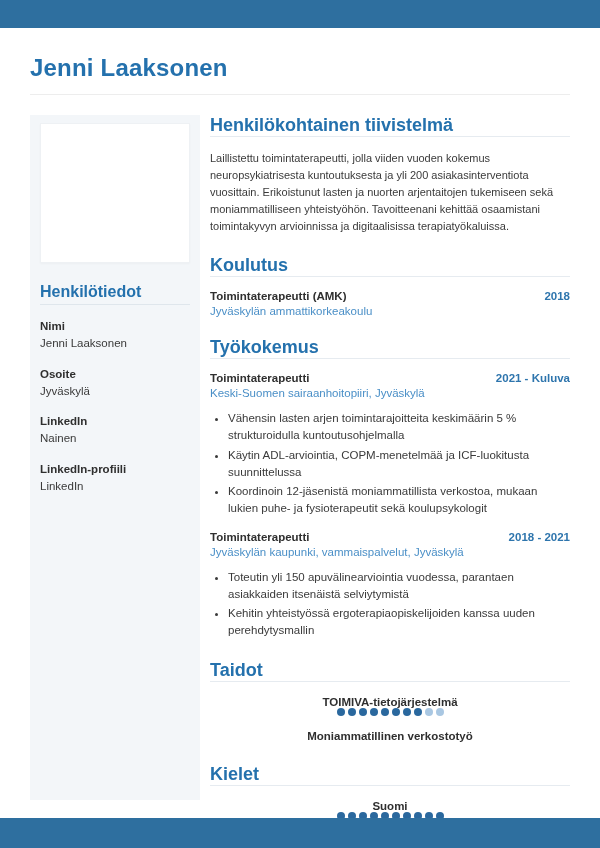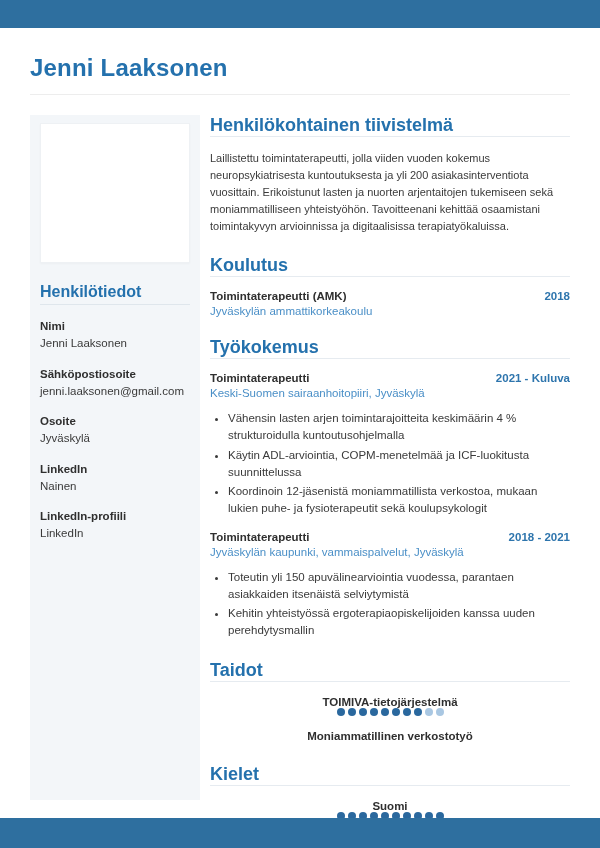--- a/index.html
+++ b/index.html
@@ -80,24 +80,20 @@
 
   <div class="sidebar">
     <div class="photo"></div>
     <h2>Henkilötiedot</h2>
     <div id="sidebar-fields">
         <div class="field">
           <div class="flabel">Nimi</div>
           <div class="fvalue">Jenni Laaksonen</div>
         </div>
         <div class="field">
-          <div class="flabel">Sähköpostiosoite</div>
-          <div class="fvalue">jenni.laaksonen@gmail.com</div>
-        </div>
-        <div class="field">
           <div class="flabel">Osoite</div>
           <div class="fvalue">Jyväskylä</div>
         </div>
         <div class="field">
           <div class="flabel">LinkedIn</div>
           <div class="fvalue">Nainen</div>
         </div>
         <div class="field">
           <div class="flabel">LinkedIn-profiili</div>
           <div class="fvalue">LinkedIn</div>
@@ -128,21 +124,21 @@
     <div class="section">
       <h2>Työkokemus</h2>
       <div id="experience-entries">
           <div class="entry">
             <div class="entry-head">
               <span class="entry-title">Toimintaterapeutti</span>
               <span class="entry-date">2021 - Kuluva</span>
             </div>
             <div class="entry-sub">Keski-Suomen sairaanhoitopiiri, Jyväskylä</div>
             <ul>
-              <li>Vähensin lasten arjen toimintarajoitteita keskimäärin 4 % strukturoidulla kuntoutusohjelmalla</li>
+              <li>Vähensin lasten arjen toimintarajoitteita keskimäärin 5 % strukturoidulla kuntoutusohjelmalla</li>
               <li>Käytin ADL-arviointia, COPM-menetelmää ja ICF-luokitusta suunnittelussa</li>
               <li>Koordinoin 12-jäsenistä moniammatillista verkostoa, mukaan lukien puhe- ja fysioterapeutit sekä koulupsykologit</li>
             </ul>
           </div>
           <div class="entry">
             <div class="entry-head">
               <span class="entry-title">Toimintaterapeutti</span>
               <span class="entry-date">2018 - 2021</span>
             </div>
             <div class="entry-sub">Jyväskylän kaupunki, vammaispalvelut, Jyväskylä</div>

